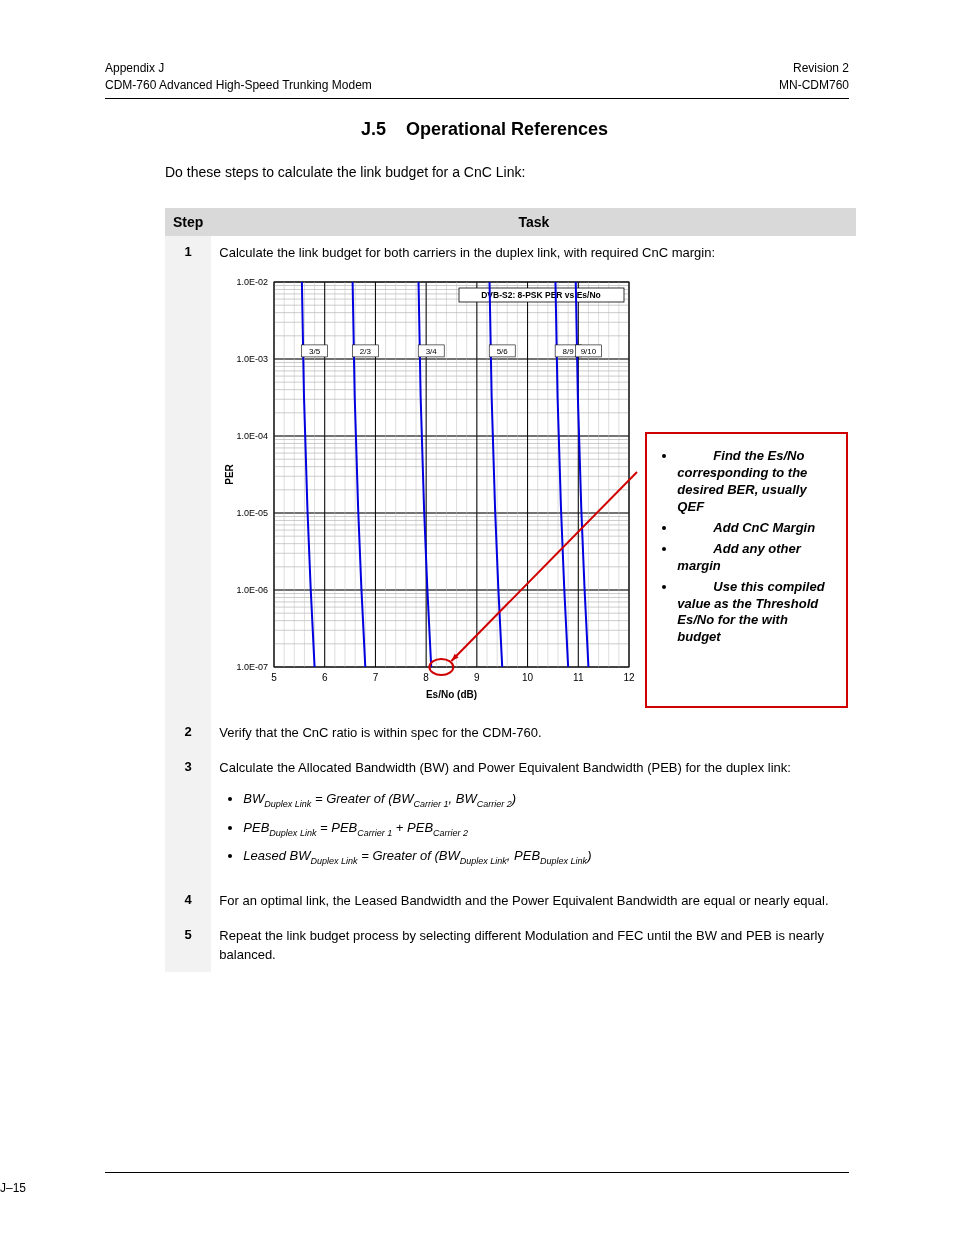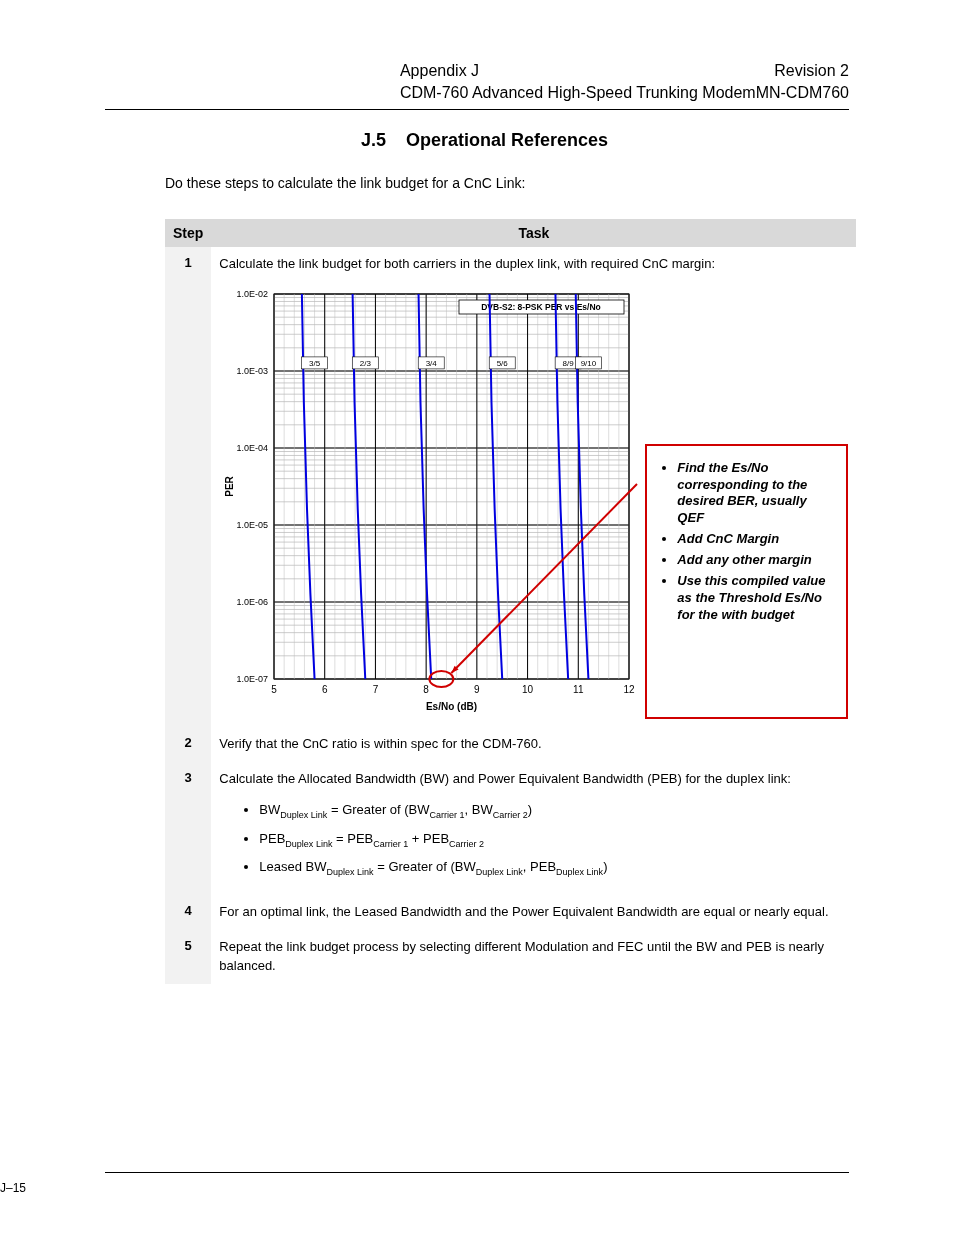--- a/index.html
+++ b/index.html
@@ -12,22 +12,22 @@
   }
   .page {
     width: 954px;
     height: 1235px;
     box-sizing: border-box;
     padding: 60px 105px 40px 105px;
     position: relative;
   }
   .header-row {
     display: flex;
-    justify-content: flex-end;
-    font-size: 16px;
+    justify-content: space-between;
+    font-size: 12px;
     line-height: 1.4;
   }
   .hr-line {
     border: none;
     border-top: 1px solid #000;
     margin: 4px 0 20px 0;
   }
   h2.section {
     font-size: 18px;
     font-weight: bold;
@@ -65,44 +65,45 @@
     font-size: 13px;
   }
   table.steps td.step-num {
     background: #f2f2f2;
     text-align: center;
     font-weight: bold;
     width: 55px;
   }
   .task-cell { line-height: 1.45; }
   .formula-list {
-    margin: 12px 0 0 40px;
+    margin: 12px 0 0 24px;
     padding: 0;
     list-style: disc;
+    font-style: italic;
   }
   .formula-list li { margin: 8px 0; }
   .sub { font-size: 9px; vertical-align: sub; }
   .chart-wrap {
     margin-top: 10px;
     display: flex;
     gap: 6px;
   }
   .chart-svg-holder { flex: 0 0 auto; }
   .callout {
     border: 2px solid #d00000;
     padding: 10px 12px;
     font-size: 13px;
     background: #fff;
     width: 175px;
     margin-top: 160px;
     line-height: 1.3;
   }
   .callout ul { margin: 0; padding-left: 18px; }
   .callout li { margin: 4px 0; }
-  .bi { font-weight: bold; font-style: italic; }
+  .bi { font-weight: bold; font-style: italic; margin-left: 36px; }
   .footer {
     position: absolute;
     bottom: 40px;
     left: 0; right: 0;
     text-align: left;
     font-size: 12px;
   }
   .footer-line {
     border: none;
     border-top: 1px solid #000;

